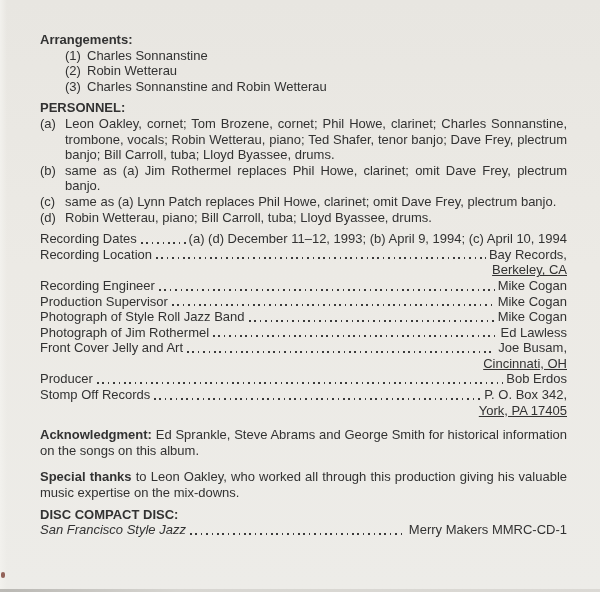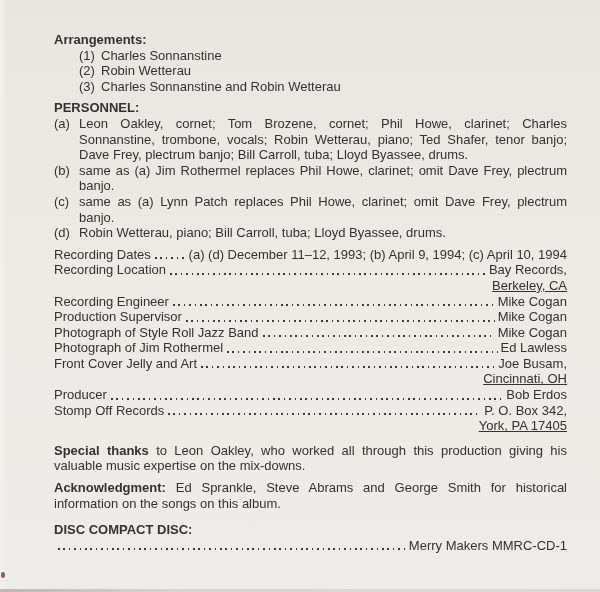--- a/index.html
+++ b/index.html
@@ -5,21 +5,21 @@
   html,body{margin:0;padding:0;}
   body{
     width:600px;height:592px;
     background:#d8d6d1;
     font-family:"Liberation Sans","DejaVu Sans",sans-serif;
   }
   .page{
     position:relative;
     box-sizing:border-box;
     width:600px;height:592px;
-    padding:32px 33px 0 54px;
+    padding:32px 33px 0 40px;
     background:linear-gradient(180deg,#e8e6e1 0%,#eceae5 45%,#edece8 100%);
     color:#323232;
     font-size:13px;
     line-height:15.6px;
     overflow:hidden;
   }
   .edge-left{
     position:absolute;left:0;top:0;width:7px;height:592px;
     background:linear-gradient(to right,#f2f1ed,rgba(242,241,237,0));
   }
@@ -149,31 +149,32 @@
     </div>
 
     <div class="credit-row">
       <span class="credit-label">Stomp Off Records</span>
       <span class="leader"></span>
       <span class="credit-value">P. O. Box 342,</span>
     </div>
     <div class="credit-cont">York, PA 17405</div>
   </div>
 
+  <div class="para ack">
+    <span class="bold">Acknowledgment:</span><span> Ed Sprankle, Steve Abrams and George Smith for historical information on the songs on this album.</span>
+  </div>
+
   <div class="para">
     <span class="bold">Special thanks</span><span> to Leon Oakley, who worked all through this production giving his valuable music expertise on the mix-downs.</span>
-  </div>
-
-  <div class="para ack">
-    <span class="bold">Acknowledgment:</span><span> Ed Sprankle, Steve Abrams and George Smith for historical information on the songs on this album.</span>
   </div>
 
   <div class="section">
     <div class="heading">DISC COMPACT DISC:</div>
     <div class="credit-row">
+      <span class="credit-label italic">San Francisco Style Jazz</span>
       <span class="leader"></span>
       <span class="credit-value">Merry Makers MMRC-CD-1</span>
     </div>
   </div>
 
   <div class="speck"></div>
   <div class="edge-bottom"></div>
 </div>
 
 </body></html>

